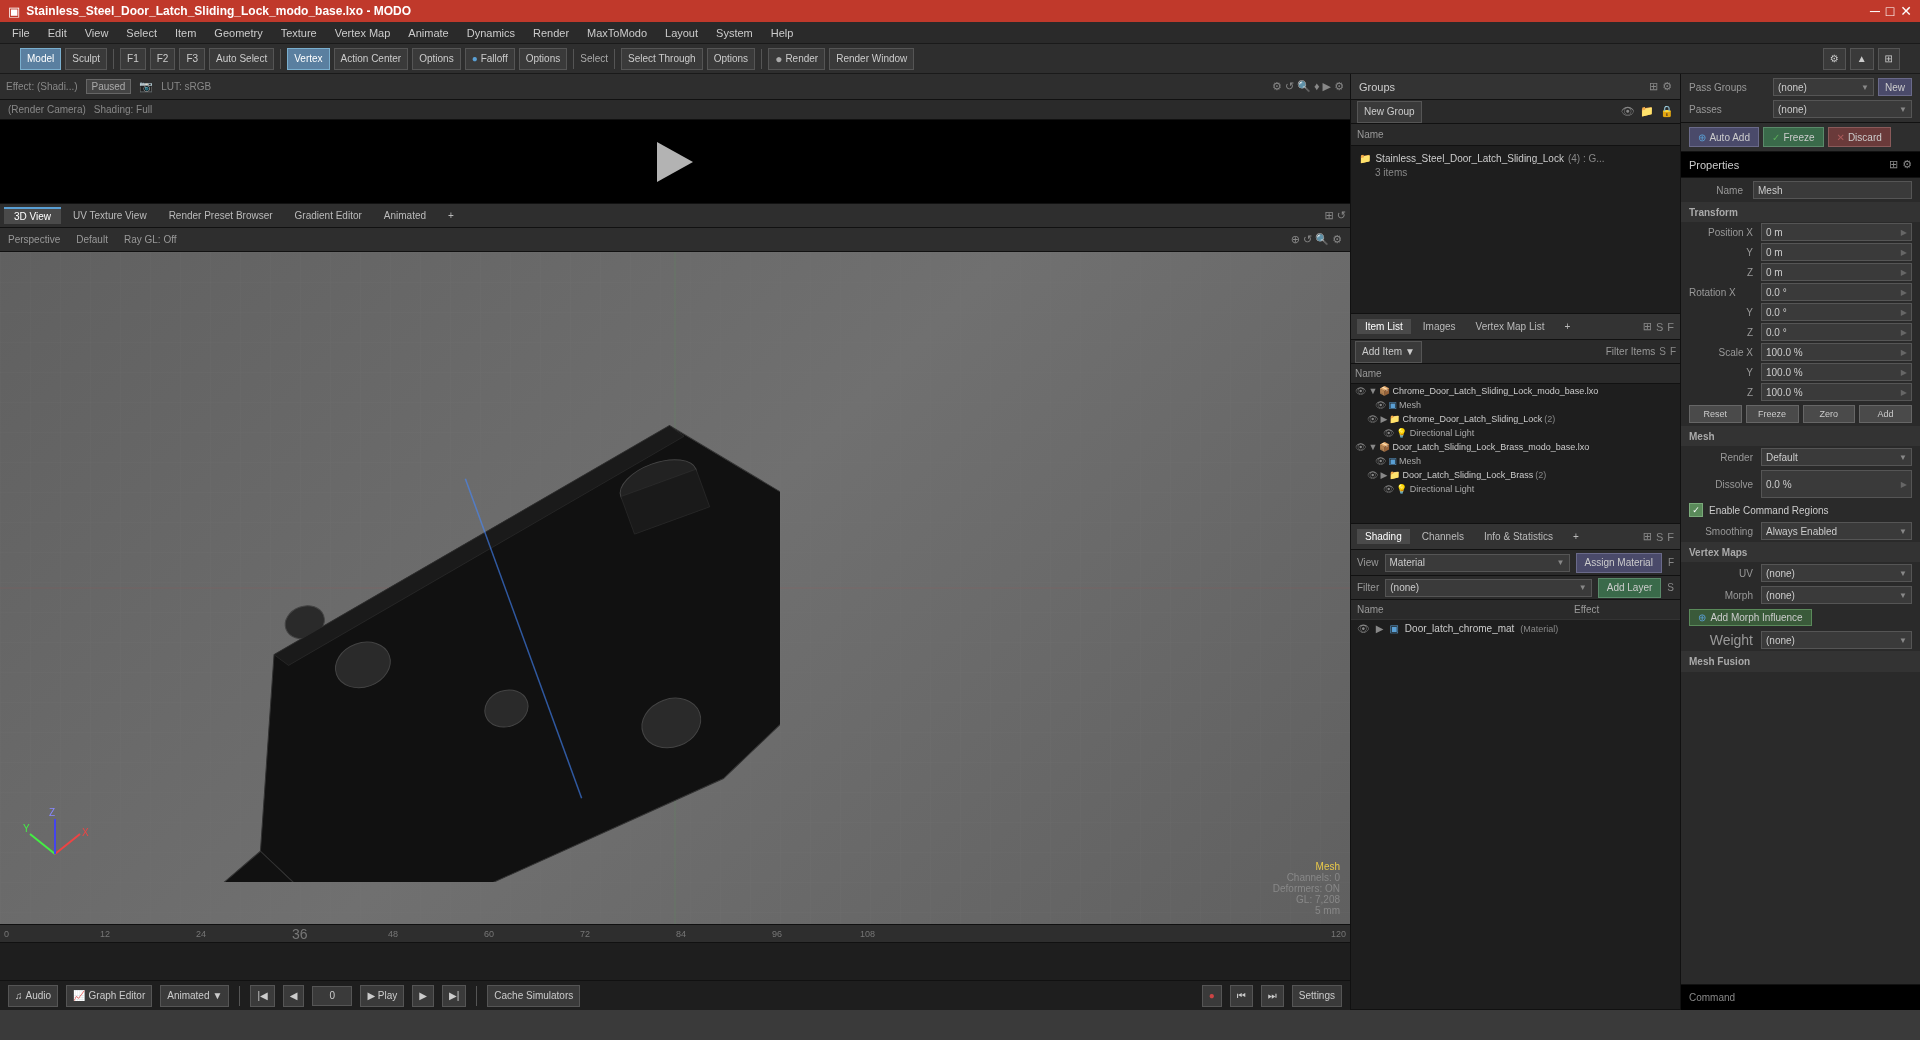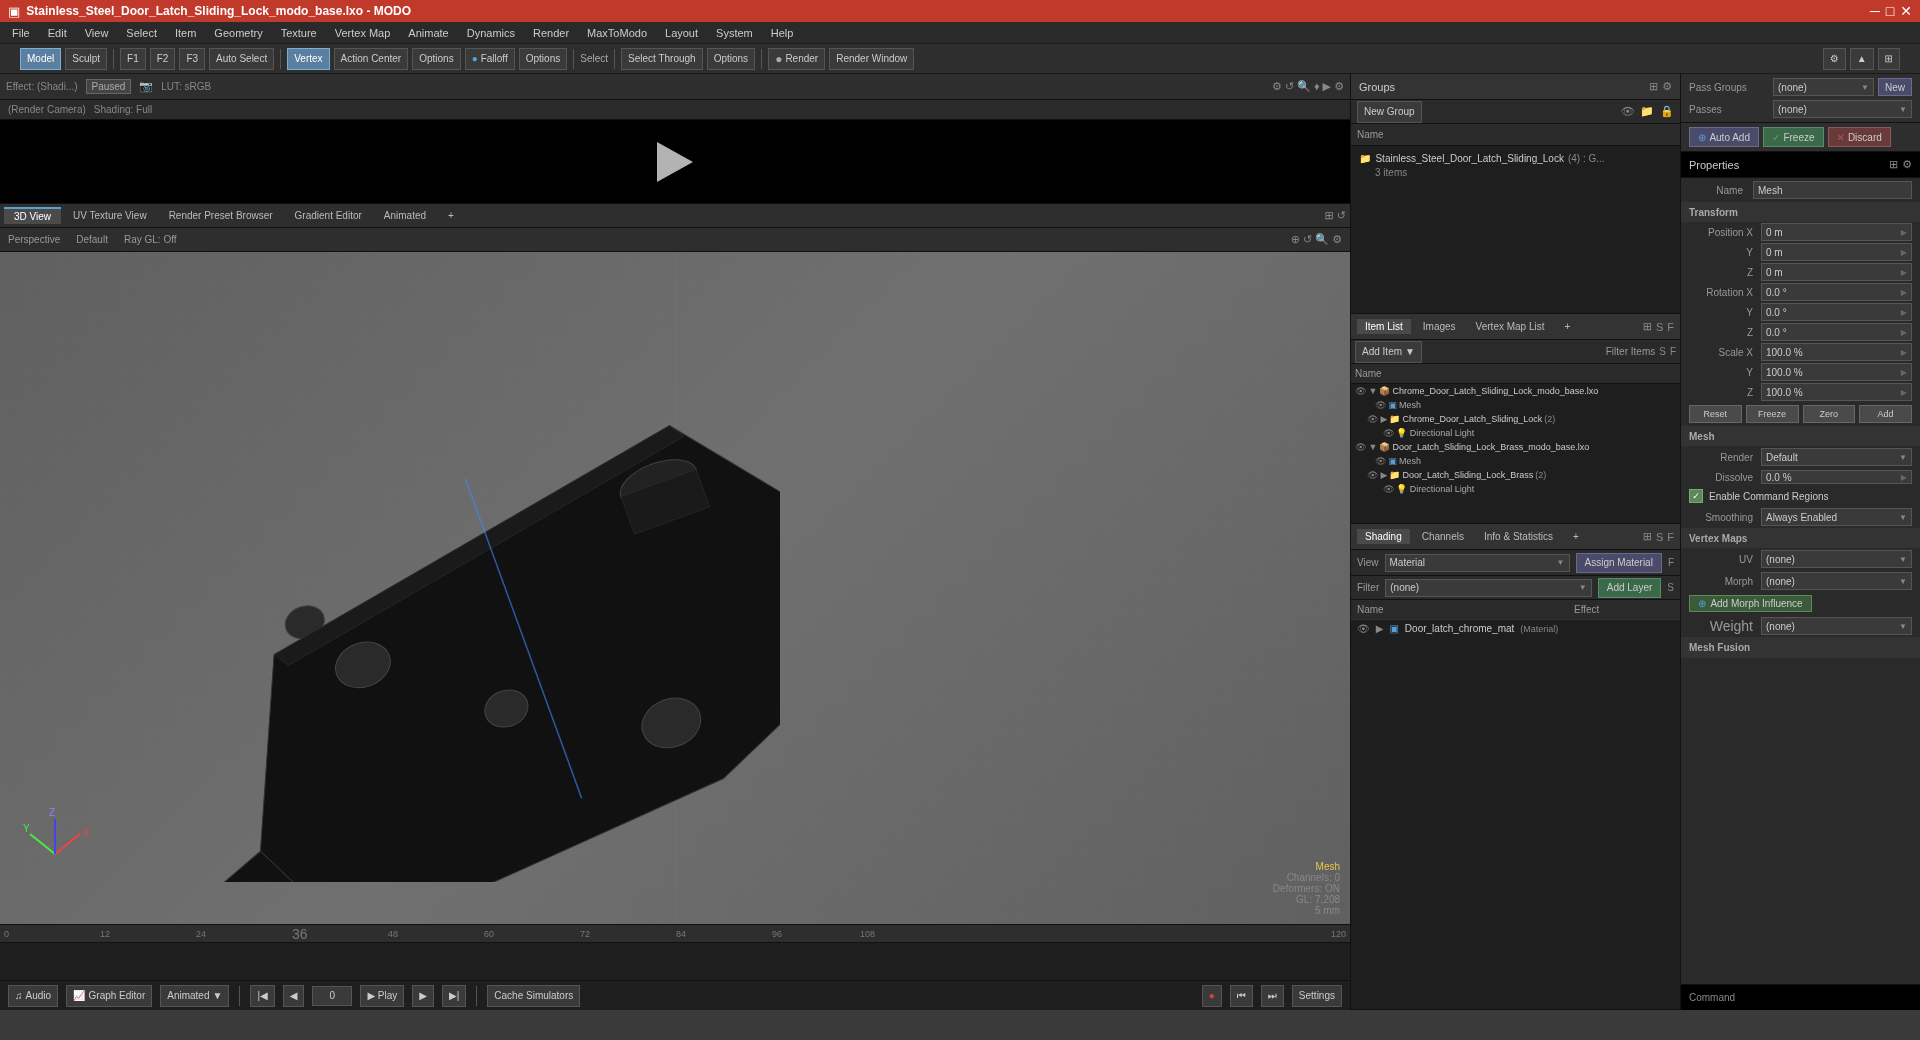--- a/index.html
+++ b/index.html
@@ -491,21 +491,21 @@
       </div>
       <div style="display:flex;align-items:center;padding:1px 8px;gap:2px;">
         <span style="width:70px;font-size:10px;color:#999;text-align:right;padding-right:6px;">Z</span>
         <div style="flex:1;background:#3a3a3a;border:1px solid #555;padding:1px 4px;font-size:10px;color:#ccc;height:18px;display:flex;align-items:center;justify-content:space-between;">
           <span>0 m</span>
             <span style="color:#666;font-size:8px;">▶</span>
         </div>
       </div>
 
       <div style="display:flex;align-items:center;padding:1px 8px;gap:2px;">
-        <span style="width:70px;font-size:10px;color:#999;text-align:right;padding-right:6px;">Rotation X</span>
+        <span style="width:70px;font-size:10px;color:#999;text-align:left;padding-right:6px;">Rotation X</span>
         <div style="flex:1;background:#3a3a3a;border:1px solid #555;padding:1px 4px;font-size:10px;color:#ccc;height:18px;display:flex;align-items:center;justify-content:space-between;">
           <span>0.0 °</span>
             <span style="color:#666;font-size:8px;">▶</span>
         </div>
       </div>
       <div style="display:flex;align-items:center;padding:1px 8px;gap:2px;">
         <span style="width:70px;font-size:10px;color:#999;text-align:right;padding-right:6px;">Y</span>
         <div style="flex:1;background:#3a3a3a;border:1px solid #555;padding:1px 4px;font-size:10px;color:#ccc;height:18px;display:flex;align-items:center;justify-content:space-between;">
           <span>0.0 °</span>
             <span style="color:#666;font-size:8px;">▶</span>
@@ -553,21 +553,21 @@
       <div class="props-section-title">Mesh</div>
       <div style="display:flex;align-items:center;padding:2px 8px;gap:2px;">
         <span style="width:70px;font-size:10px;color:#999;text-align:right;padding-right:6px;flex-shrink:0;">Render</span>
         <div style="flex:1;background:#3a3a3a;border:1px solid #555;padding:1px 4px;font-size:10px;color:#ccc;height:18px;display:flex;align-items:center;justify-content:space-between;cursor:pointer;">
           <span>Default</span>
           <span style="color:#888;font-size:8px;">▼</span>
         </div>
       </div>
       <div style="display:flex;align-items:center;padding:2px 8px;gap:2px;">
         <span style="width:70px;font-size:10px;color:#999;text-align:right;padding-right:6px;flex-shrink:0;">Dissolve</span>
-        <div style="flex:1;background:#3a3a3a;border:1px solid #555;padding:1px 4px;font-size:10px;color:#ccc;height:14px;display:flex;align-items:center;justify-content:space-between;">
+        <div style="flex:1;background:#3a3a3a;border:1px solid #555;padding:1px 4px;font-size:10px;color:#ccc;height:28px;display:flex;align-items:center;justify-content:space-between;">
           <span>0.0 %</span>
           <span style="color:#666;font-size:8px;">▶</span>
         </div>
       </div>
 
       <div style="display:flex;align-items:center;padding:3px 8px;gap:6px;">
         <div style="width:14px;height:14px;background:#5a8a5a;border:1px solid #7aaa7a;display:flex;align-items:center;justify-content:center;cursor:pointer;flex-shrink:0;">
           <span style="color:#fff;font-size:9px;">✓</span>
         </div>
         <span style="font-size:10px;color:#ccc;">Enable Command Regions</span>

